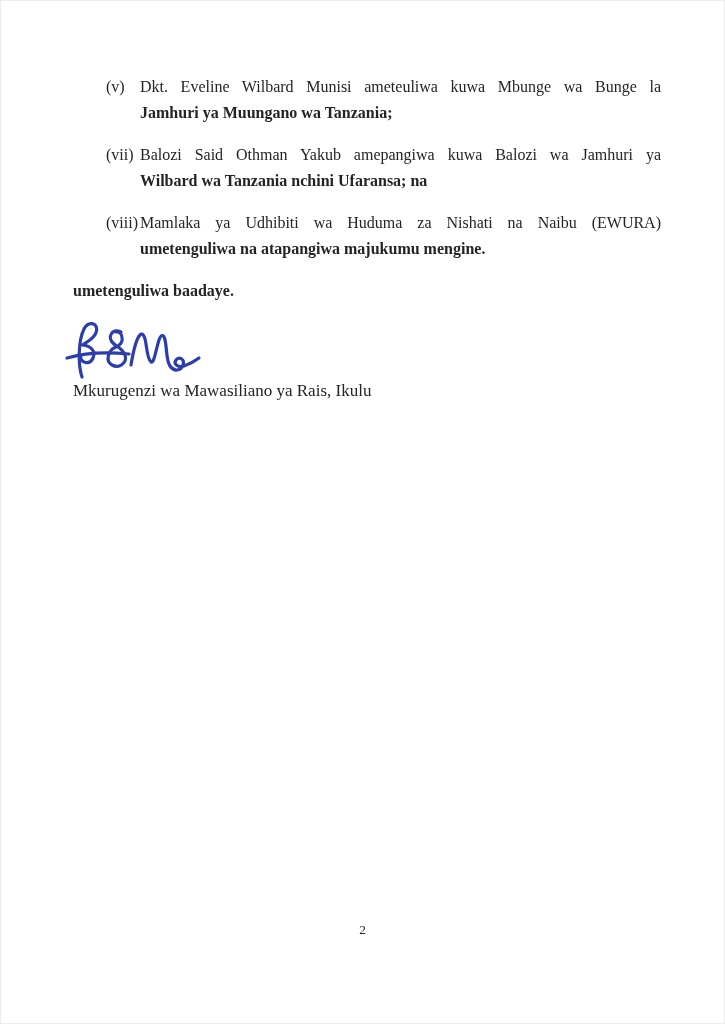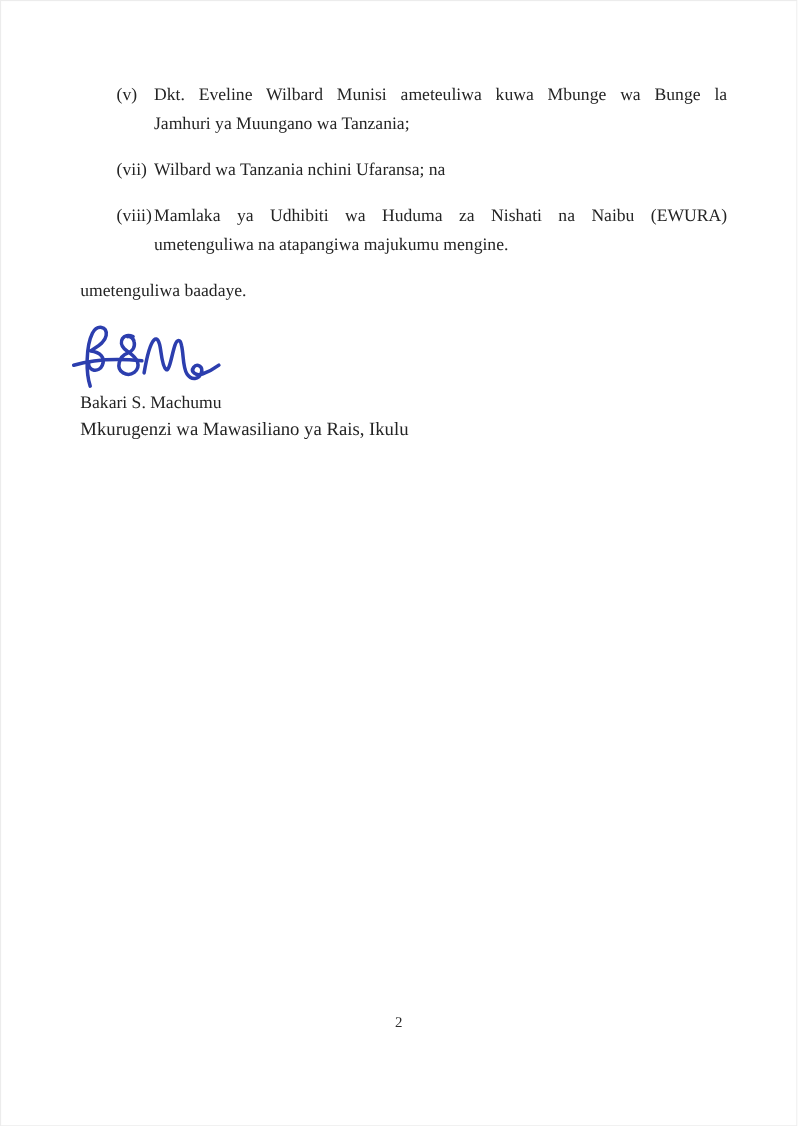--- a/index.html
+++ b/index.html
@@ -39,20 +39,21 @@
     left: 0;
     top: 0;
     white-space: nowrap;
   }
   .line {
     text-align: justify;
     text-align-last: justify;
   }
   .line:last-child {
     text-align-last: left;
+    font-weight: bold;
   }
   .para {
     margin-top: 13px;
     font-size: 16px;
     line-height: 26px;
   }
   .sig-block {
     margin-top: 15px;
   }
   .sig-svg {
@@ -88,20 +89,21 @@
 
       <div class="item">
         <span class="marker">(v)</span>
         <div class="line">Dkt. Eveline Wilbard Munisi ameteuliwa kuwa Mbunge wa Bunge la</div>
         <div class="line">Jamhuri ya Muungano wa Tanzania;</div>
       </div>
 
 
       <div class="item">
         <span class="marker">(vii)</span>
+        <div class="line">Balozi Said Othman Yakub amepangiwa kuwa Balozi wa Jamhuri ya</div>
         <div class="line">Wilbard wa Tanzania nchini Ufaransa; na</div>
       </div>
 
       <div class="item">
         <span class="marker">(viii)</span>
         <div class="line">Mamlaka ya Udhibiti wa Huduma za Nishati na Naibu (EWURA)</div>
         <div class="line">umetenguliwa na atapangiwa majukumu mengine.</div>
       </div>
 
     </div>
@@ -116,20 +118,19 @@
 
           <path d="M 17 58 C 13 46 13 22 19 10 C 23 2 33 3 31.5 12 C 30 20 21 23 17.5 26 C 26 27 31 32 28 39 C 25 46 15 45 15.5 36"></path>
 
           <path d="M 2 39 C 22 33 44 33 64 35"></path>
 
           <path d="M 56 13 C 47 9 42 18 48 24 C 52 28 58 30 60 36 C 62.5 44 54 50 47 46 C 40 42 43 31 51 28 C 55 26.5 58 23 57 18 C 56.5 15 54 12.5 51 13"></path>
 
           <path d="M 66 46 C 68 34 71 20 75 16 C 78 13 80 18 81 25 C 82 32 83 41 86 43 C 89 45 91 30 94 21 C 96 15 99 15 100 21 C 102 29 101 41 105 47 C 109 53 116 52 118 46 C 120 40 114 37 111 41 C 108 45 113 49 119 47 C 125 45 130 42 134 39"></path>
         </g>
       </svg>
-      <div class="sig-name">Bakari S. Machumu</div>
       <div class="sig-title">Mkurugenzi wa Mawasiliano ya Rais, Ikulu</div>
     </div>
 
   </div>
 
   <div class="page-number">2</div>
 </div>
 
 </body></html>

